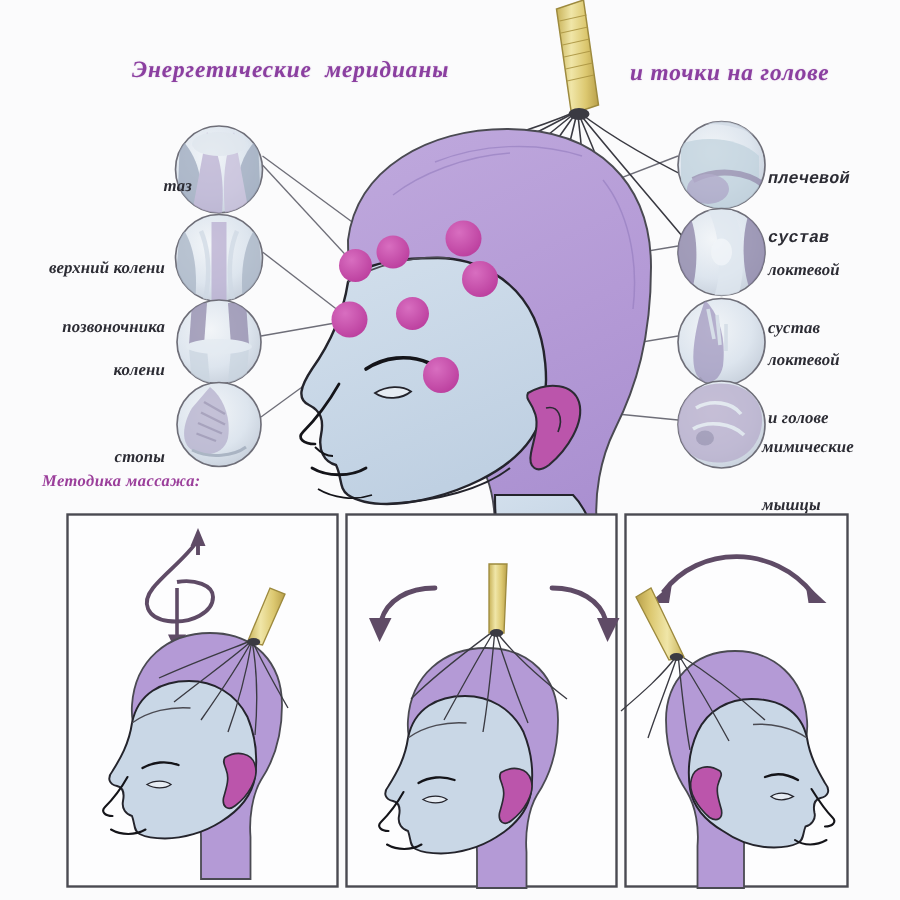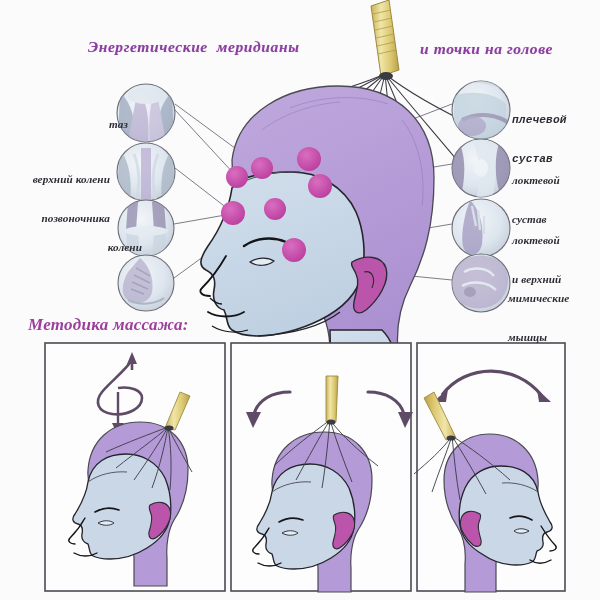--- a/index.html
+++ b/index.html
@@ -22,21 +22,21 @@
     letter-spacing:.6px;
     text-shadow:0 0 1px rgba(139,63,160,.35);
   }
   .title-a{left:88px;top:38px;}
   .title-b{left:420px;top:40px;}
 
   .method-title{
     color:#9b3f9b;
     font-style:italic;
     font-weight:bold;
-    font-size:17px;
+    font-size:11px;
     left:28px;top:315px;
     letter-spacing:.3px;
     text-align:right;
   }
 
   .lbl{
     color:#2c2c34;
     font-style:italic;
     font-weight:bold;
     font-size:11.2px;
@@ -431,34 +431,37 @@
 
   <div class="txt method-title">Методика массажа:</div>
 
   <div class="txt lbl r" style="left:0px;top:92px;width:110px;padding-left:18px;">
     <div>таз</div>
   </div>
   <div class="txt lbl r" style="left:0px;top:147px;width:110px;">
     <div>верхний колени</div>
     <div>позвоночника</div>
   </div>
-  <div class="txt lbl r" style="left:0px;top:215px;width:110px;padding-left:32px;">
+  <div class="txt lbl r" style="left:0px;top:215px;width:110px;">
     <div>колени</div>
+  </div>
+  <div class="txt lbl r" style="left:0px;top:273px;width:110px;">
+    <div>стопы</div>
   </div>
 
   <div class="txt lbl l" style="left:512px;top:88px;width:88px;font-family:Liberation Mono, monospace;">
     <div>плечевой</div>
     <div>сустав</div>
   </div>
   <div class="txt lbl l" style="left:512px;top:148px;width:88px;">
     <div>локтевой</div>
     <div>сустав</div>
   </div>
   <div class="txt lbl l" style="left:512px;top:208px;width:88px;">
     <div>локтевой</div>
-    <div>и верхний</div>
+    <div>и голове</div>
   </div>
   <div class="txt lbl l" style="left:508px;top:266px;width:94px;">
     <div>мимические</div>
     <div>мышцы</div>
   </div>
 
 </div>
 
 </body></html>

